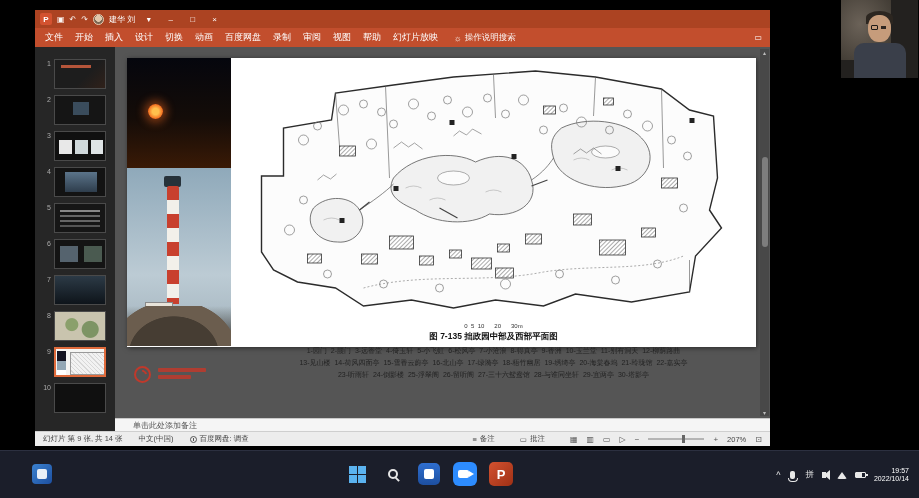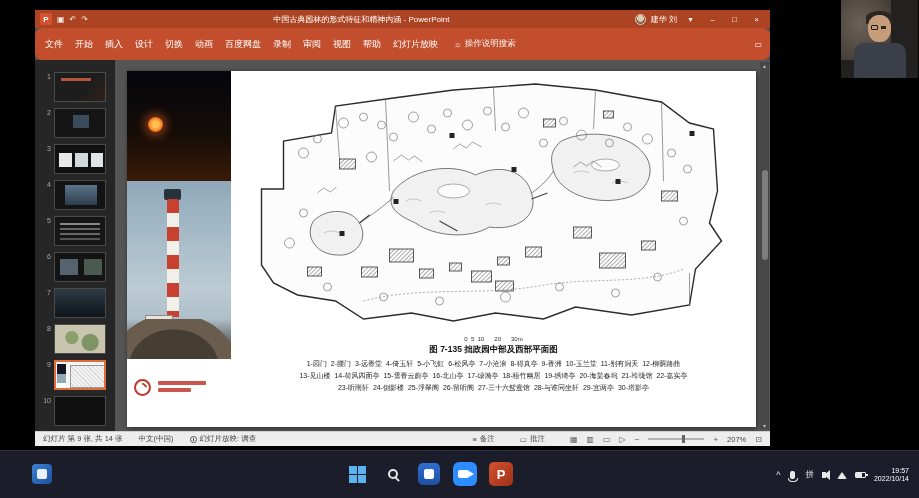--- a/index.html
+++ b/index.html
@@ -18,22 +18,22 @@
   .ppt-logo { width:12px; height:12px; background:#D35230; border-radius:2px;
               display:flex; align-items:center; justify-content:center;
               font-size:8px; font-weight:bold; color:#fff; flex:none; }
   .qa { font-size:8px; opacity:.95; }
   .title-text { flex:1; text-align:center; white-space:nowrap; overflow:hidden; text-overflow:ellipsis; }
   .avatar { width:11px; height:11px; border-radius:50%; flex:none;
             background:radial-gradient(circle at 50% 38%, #e3c8ab 0 45%, #7a6652 46%); border:1px solid #e8cdb4; }
   .user { white-space:nowrap; }
   .win-btn { width:17px; text-align:center; font-size:8px; }
 
-  .tabs { height:32px; background:#C24E2D; display:flex; align-items:center;
-          color:#fff; font-size:9px; padding:0 4px; flex:none;border-radius:7px; }
+  .tabs { height:19px; background:#C24E2D; display:flex; align-items:center;
+          color:#fff; font-size:9px; padding:0 4px; flex:none; }
   .tab { padding:0 6px; line-height:19px; white-space:nowrap; }
   .tellme { display:flex; align-items:center; gap:3px; margin-left:10px; font-size:8.5px; opacity:.95; }
   .tabs-right { margin-left:auto; display:flex; align-items:center; gap:8px; padding-right:4px; font-size:8px; }
 
   .bodyrow { flex:1; display:flex; min-height:0; }
 
   
   .thumbs { width:80px; background:#262626; padding:12px 0 0 5px; overflow:hidden; flex:none; }
   .thumb-item { display:flex; gap:3px; margin-bottom:6px; align-items:flex-start; }
   .tnum { width:11px; font-size:7px; color:#aaa; text-align:right; padding-top:1px; }
@@ -52,21 +52,21 @@
       background:radial-gradient(circle at 30% 40%,#8aa06b 0 6px,transparent 7px),radial-gradient(circle at 70% 60%,#7d9464 0 8px,#c9c4ae 9px);}
   .t9{background:#f5f5f3;} .t9::before{content:"";position:absolute;left:1px;top:2px;width:9px;height:24px;
       background:linear-gradient(#141422 0 40%,#93a7b5 40% 80%,#fff 80%);}
   .t9::after{content:"";position:absolute;left:14px;top:3px;width:33px;height:21px;border:1px solid #999;
       background:repeating-linear-gradient(45deg,#f2f2f2 0 2px,#d8d8d8 2px 3px);}
   .t10{background:#101010;}
 
   
   .rightcol { flex:1; display:flex; flex-direction:column; min-width:0; }
   .stage { flex:1; position:relative; background:#555; overflow:hidden; }
-  .slide { position:absolute; left:12px; top:11px; width:629px; height:356px; background:#fff;
+  .slide { position:absolute; left:12px; top:11px; width:629px; height:289px; background:#fff;
            box-shadow:1px 1px 5px rgba(0,0,0,.5); }
 
   .strip { position:absolute; left:0; top:0; width:104px; height:100%; display:flex; flex-direction:column; }
   .sunset { height:110px; position:relative; overflow:hidden;
             background:linear-gradient(#05060d 0%,#140c08 55%,#3a1a06 100%); }
   .sun { position:absolute; left:21px; top:46px; width:15px; height:15px; border-radius:50%;
          background:radial-gradient(circle,#ffc04d 0 30%,#f2691e 70%,#d94e12);
          box-shadow:0 0 9px 4px rgba(242,105,30,.45); }
   .lh { height:178px; position:relative; overflow:hidden;
         background:linear-gradient(#8fa9ba 0%,#bccbd4 60%,#9fb0ba 100%); }
@@ -163,21 +163,20 @@
 
 <div class="screen">
 
   <div class="ppt">
 
     <div class="titlebar">
       <span class="ppt-logo">P</span>
       <span class="qa">▣</span>
       <span class="qa">↶</span>
       <span class="qa">↷</span>
-      <span class="title-text">中国古典园林的形式特征和精神内涵 - PowerPoint</span>
       <span class="avatar"></span>
       <span class="user">建华 刘</span>
       <span class="win-btn">▾</span>
       <span class="win-btn">–</span>
       <span class="win-btn">□</span>
       <span class="win-btn">×</span>
     </div>
 
     <div class="tabs">
       <span class="tab">文件</span>
@@ -369,29 +368,32 @@
             </div>
           </div>
 
           <div class="vscroll">
             <span>▴</span>
             <span>▾</span>
           </div>
           <div class="vthumb"></div>
         </div>
 
+        <div class="notesbar">
+          <span>单击此处添加备注</span>
+        </div>
       </div>
     </div>
 
     <div class="statusbar">
       <span class="sb-item">幻灯片 第 9 张, 共 14 张</span>
       <span class="sb-item">中文(中国)</span>
       <span class="sb-item">
         <span class="acc-ic"></span>
-        <span>幻灯片放映: 调查</span>
+        <span>百度网盘: 调查</span>
       </span>
       <span class="sb-right">
         <span class="sb-item">
           <span>≡</span>
           <span>备注</span>
         </span>
         <span class="sb-item">
           <span>▭</span>
           <span>批注</span>
         </span>

